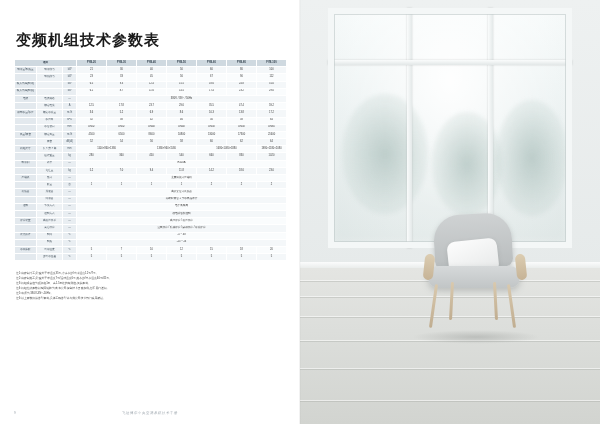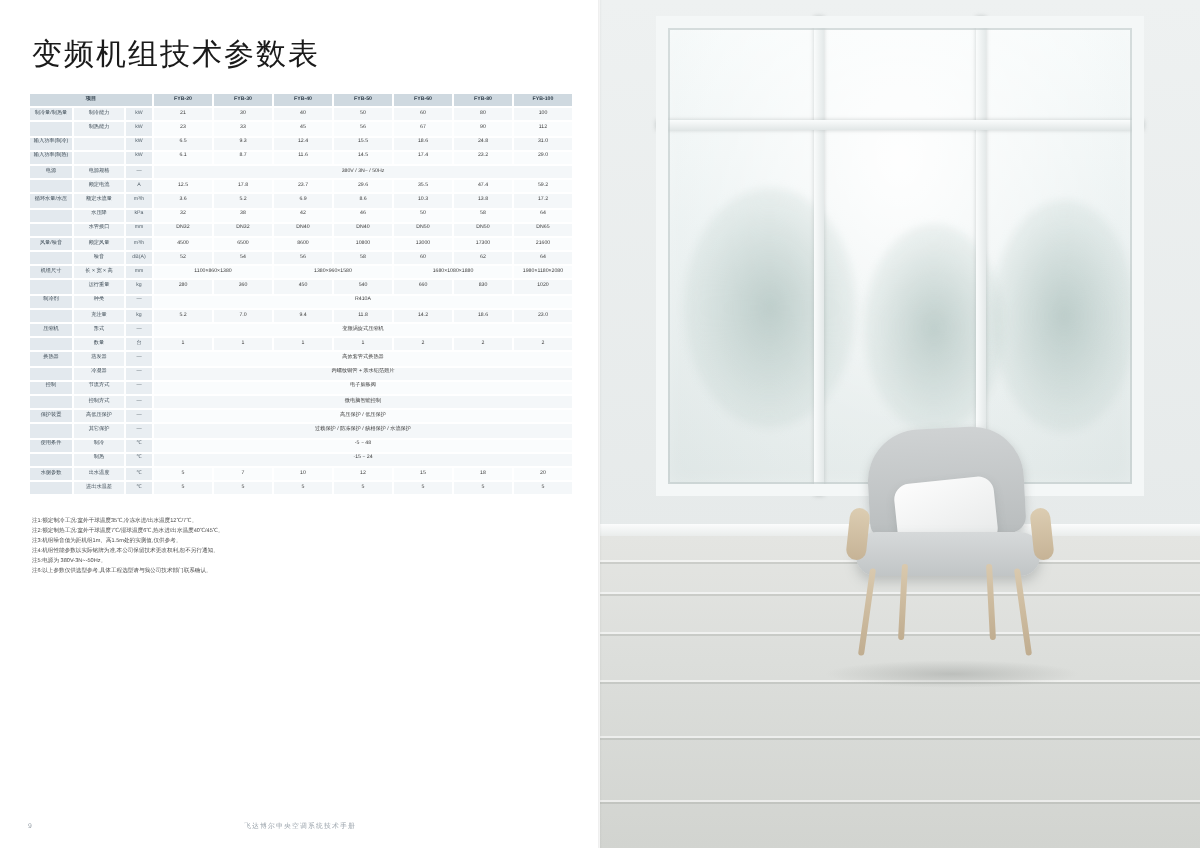--- a/index.html
+++ b/index.html
@@ -24,24 +24,24 @@
   .left-page {
     position: relative;
     width: 300px;
     height: 424px;
     background: #ffffff;
     box-sizing: border-box;
     padding: 18px 14px 0 14px;
   }
   .doc-title {
     font-size: 15px;
-    font-weight: normal;
+    font-weight: bold;
     color: #1a1a1a;
     letter-spacing: 1px;
-    margin: 0 0 9px 2px;
+    margin: 13px 0 9px 2px;
   }
   table.spec {
     width: 272px;
     border-collapse: collapse;
     table-layout: fixed;
     font-size: 2.6px;
     color: #3a3a3a;
     line-height: 1.05;
   }
   table.spec td, table.spec th {

